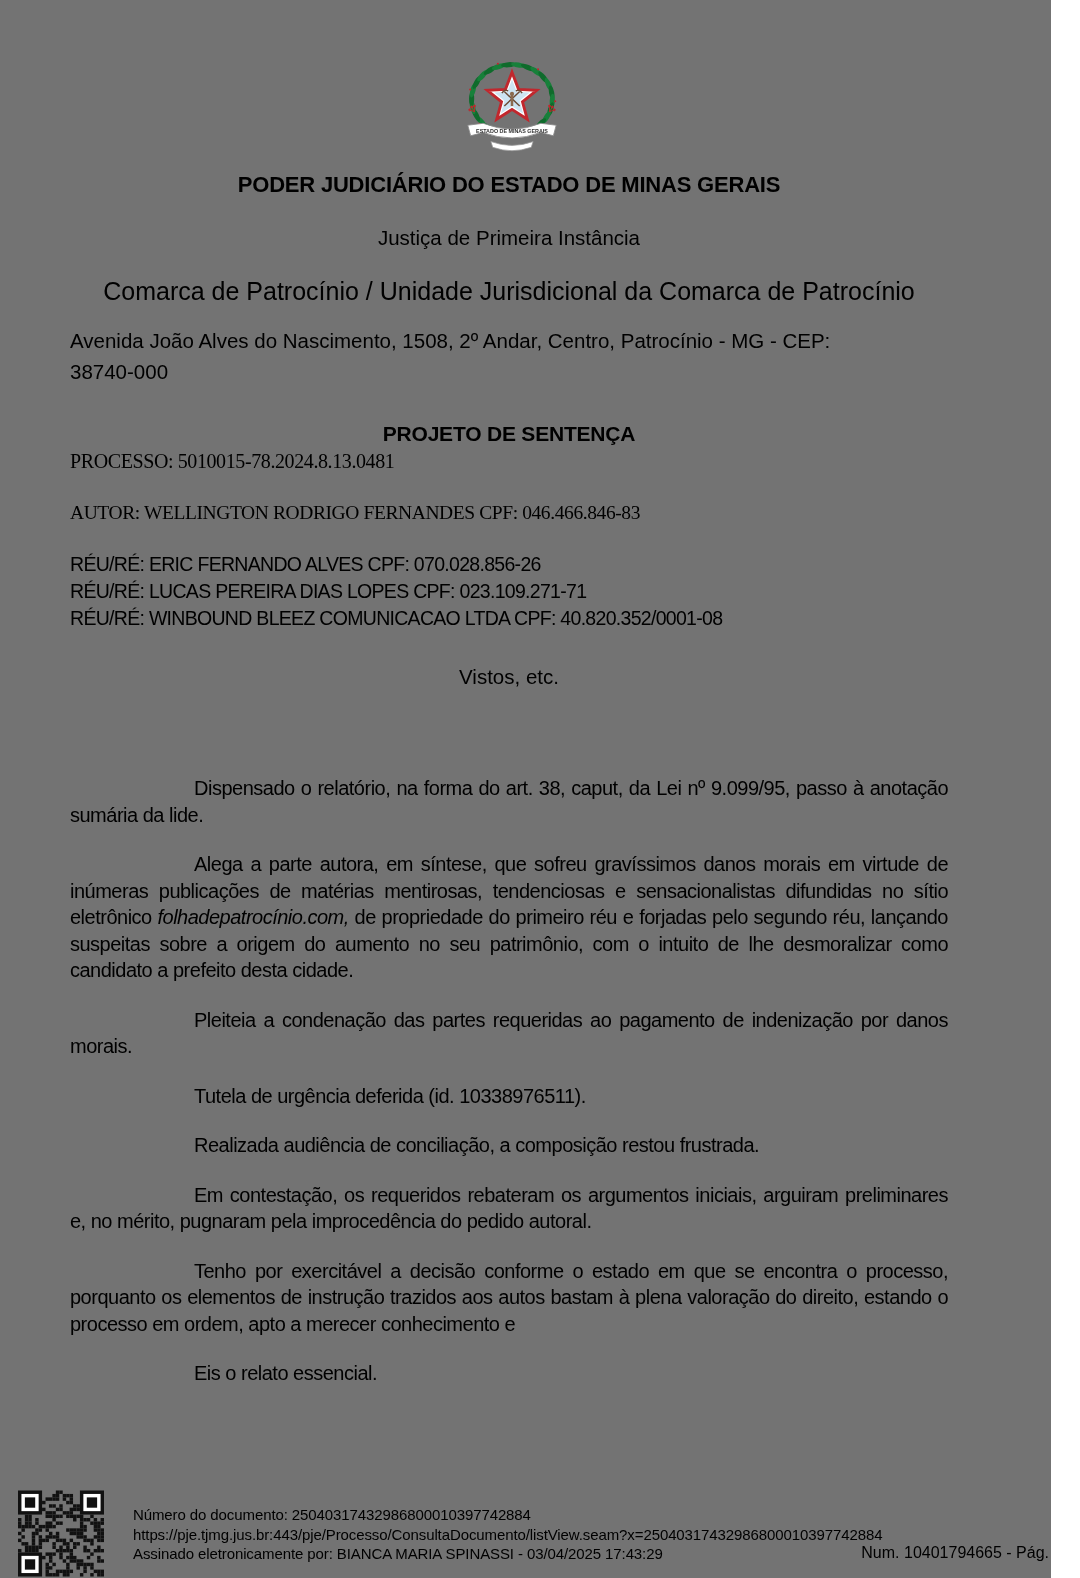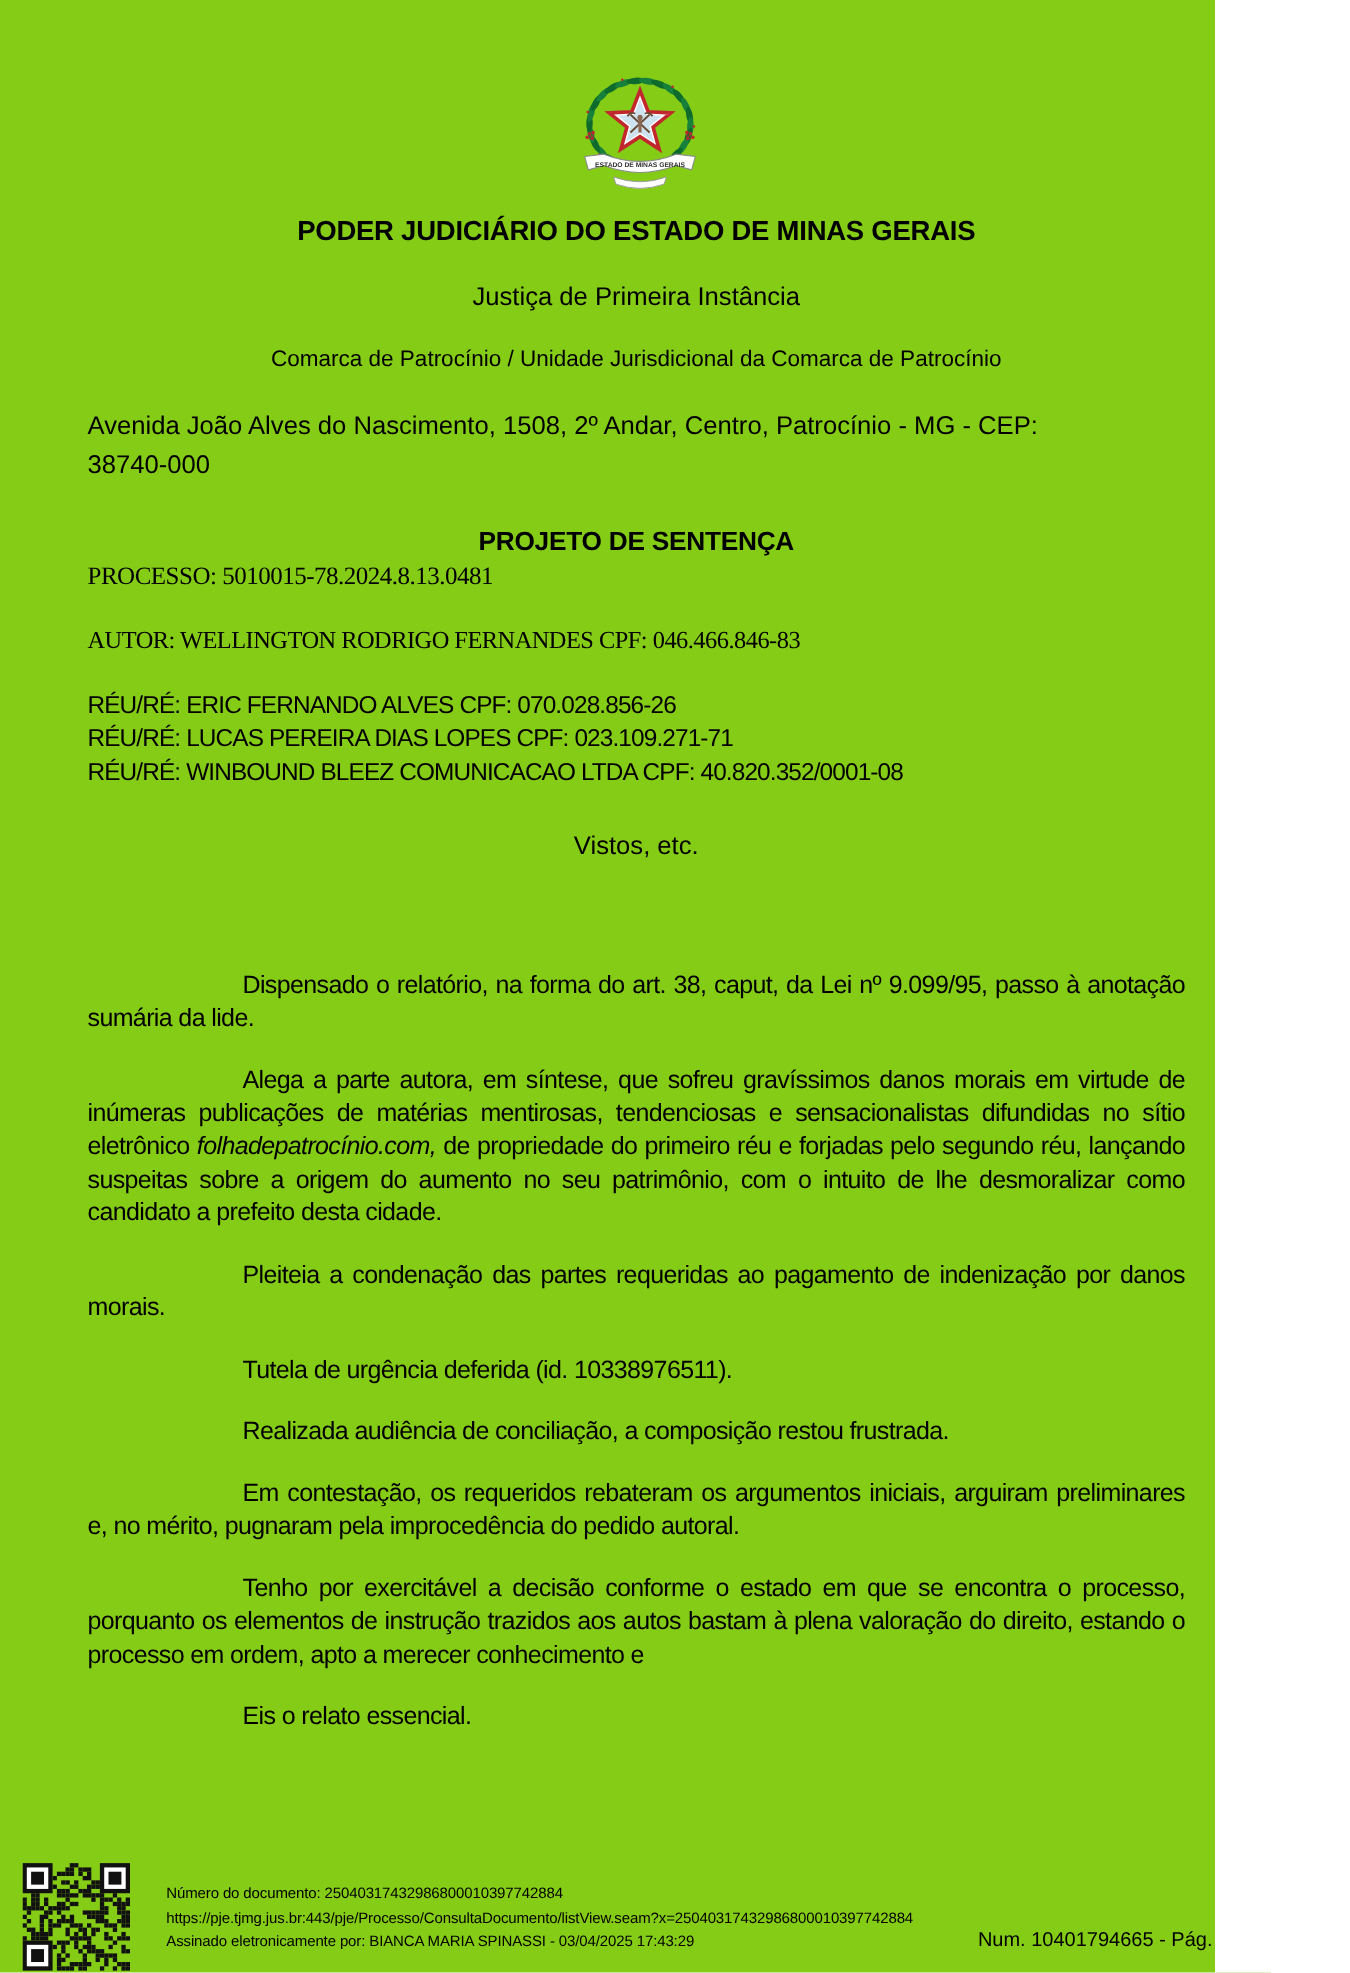--- a/index.html
+++ b/index.html
@@ -1,25 +1,25 @@
 <!DOCTYPE html>
 <html><head>
 <meta charset="utf-8">
 <style>
   * { margin:0; padding:0; box-sizing:border-box; }
   html,body { width:1080px; height:1578px; background:#fff; color:#000; overflow:hidden;
               font-family:"Liberation Sans","DejaVu Sans",sans-serif; }
-  .page { position:relative; width:972px; height:1578px; background:#84cc16; }
+  .page { position:relative; width:1051px; height:1578px; background:#737373; }
 
   .emblem { position:absolute; left:454px; top:56px; width:116px; height:92px; }
 
   .hdr-title   { position:absolute; left:70px; top:172px; width:878px; text-align:center;
                  font-size:22px; font-weight:bold; letter-spacing:-0.2px; }
   .hdr-sub     { position:absolute; left:70px; top:226px; width:878px; text-align:center; font-size:20.5px; }
-  .hdr-comarca { position:absolute; left:70px; top:277px; width:878px; text-align:center; font-size:18px; }
+  .hdr-comarca { position:absolute; left:70px; top:277px; width:878px; text-align:center; font-size:25px; }
   .hdr-addr    { position:absolute; left:70px; top:325px; width:878px; 
                  font-size:20.5px; line-height:31px; }
 
   .doc-title { position:absolute; left:70px; top:422px; width:878px; text-align:center;
                font-size:21px; font-weight:bold; letter-spacing:-0.2px; }
 
   .serif-line { font-family:"Liberation Serif","DejaVu Serif",serif; letter-spacing:-0.4px; }
   .processo { position:absolute; left:70px; top:450px; width:878px; font-size:20px; }
   .processo .lbl { font-weight:normal; }
   .autor    { position:absolute; left:70px; top:502px; width:878px; font-size:19.5px; }
@@ -29,21 +29,21 @@
 
   .vistos { position:absolute; left:70px; top:648px; width:878px; text-align:center; font-size:20.5px;margin-top:17px; }
 
   .bodytxt { position:absolute; left:70px; top:775px; width:878px;
              font-size:20px; line-height:26.5px; letter-spacing:-0.5px; text-align:justify; }
   .bodytxt p { text-indent:124px; margin-bottom:23px; }
   .bodytxt i { letter-spacing:-0.5px; }
 
   .qr { position:absolute; left:18px; top:1489px; width:86px; height:89px; }
 
-  .ftext { position:absolute; left:133px; top:1505px; font-size:12px; line-height:19.5px;
+  .ftext { position:absolute; left:133px; top:1505px; font-size:15px; line-height:19.5px;
            letter-spacing:-0.1px; white-space:nowrap; }
 
   .pagenum { position:absolute; right:2px; top:1544px; font-size:16px; white-space:nowrap; }
 </style>
 </head>
 <body>
 
 <div class="page">
 
   <div class="emblem">

